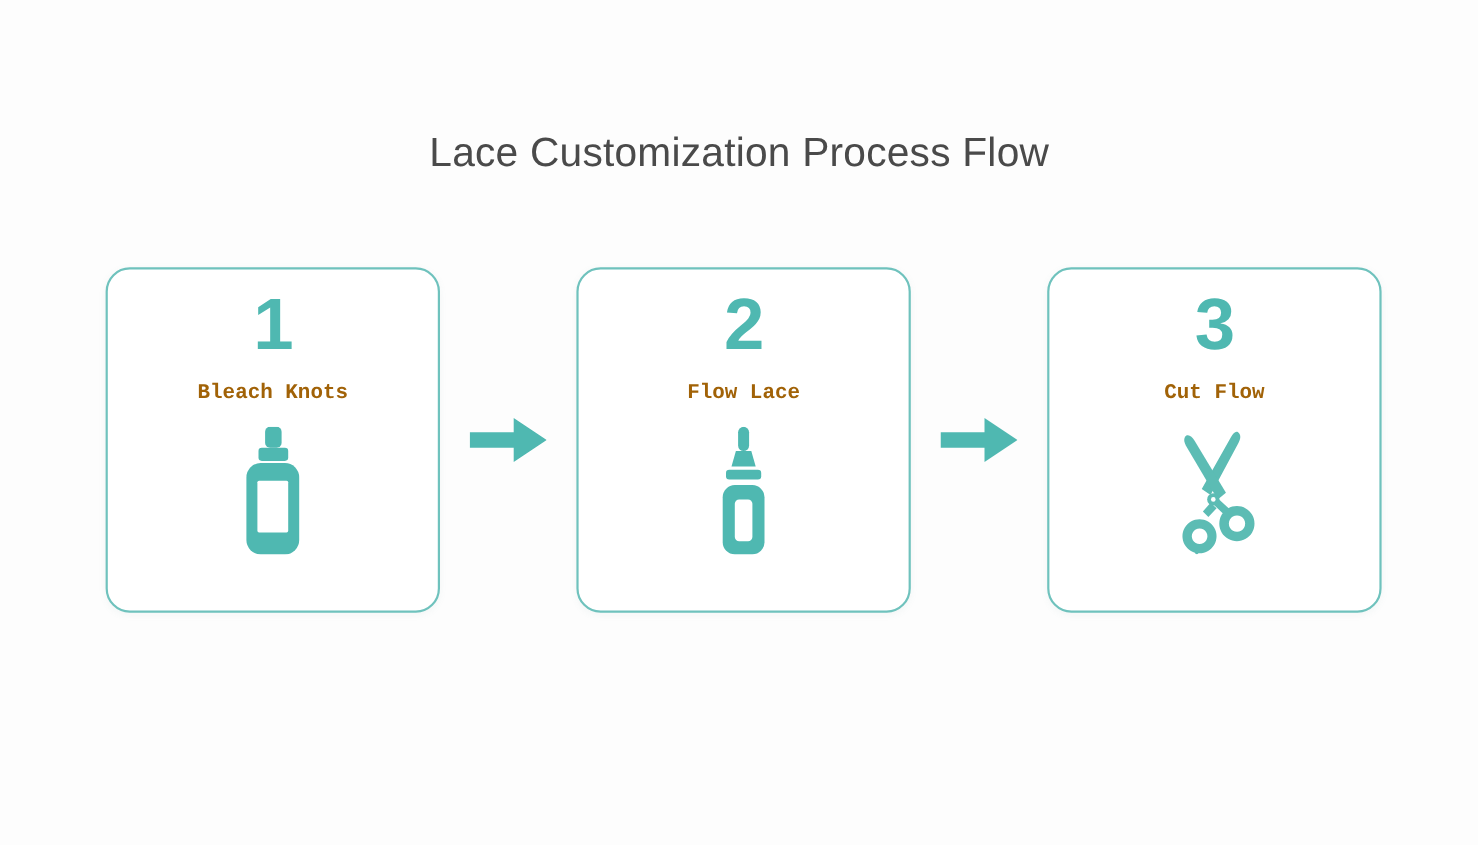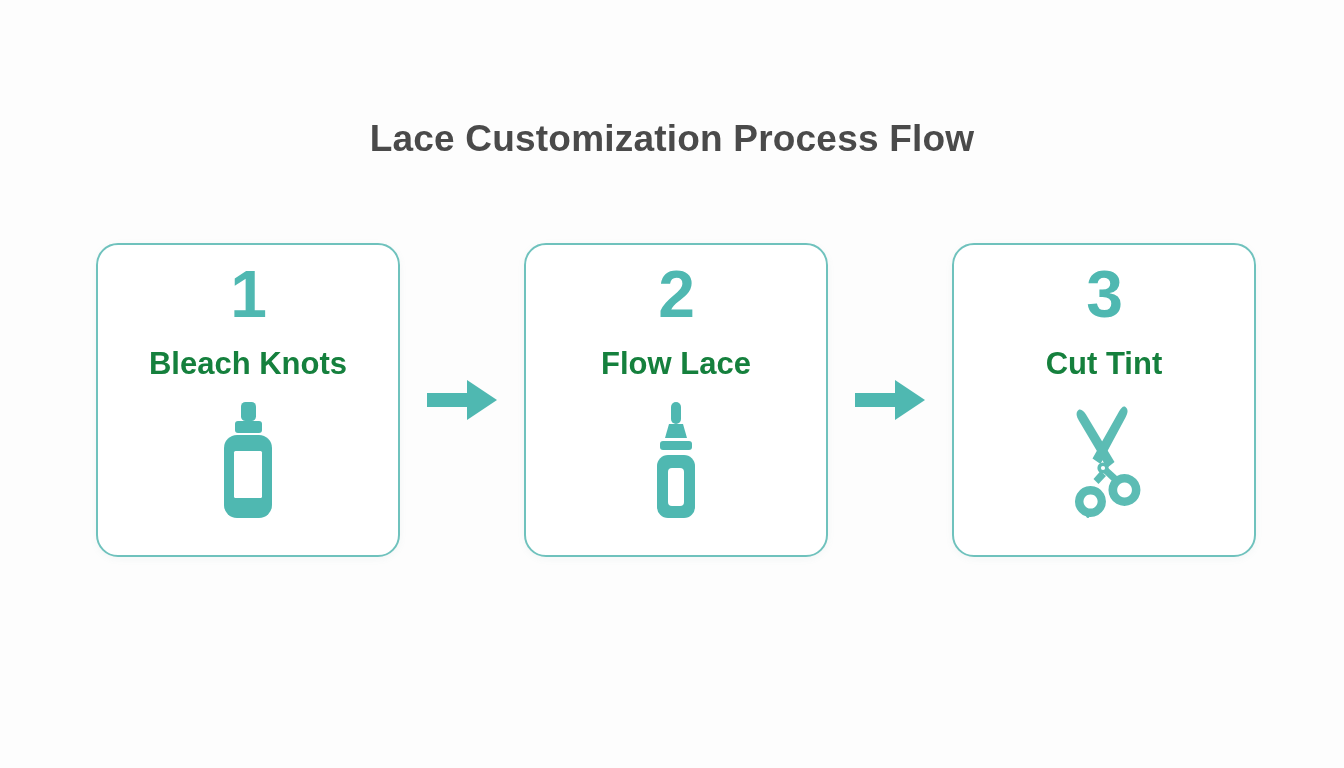--- a/index.html
+++ b/index.html
@@ -21,21 +21,21 @@
   }
 
   
   #page-title {
     position: absolute;
     left: 0;
     top: 118px;
     width: 1344px;
     text-align: center;
     font-size: 37px;
-    font-weight: bold;
+    font-weight: normal;
     color: #4a4a4a;
     letter-spacing: 0.2px;
     white-space: nowrap;
   }
 
   
   #flow {
     position: absolute;
     left: 96px;
     top: 240px;
@@ -65,24 +65,25 @@
     margin-top: 16px;
     font-size: 66px;
     line-height: 1;
     font-weight: bold;
     color: #4fb8b1;
     letter-spacing: -1px;
   }
 
   .step-label {
     margin-top: 19px;
-    font-size: 31px;
+    font-size: 19px;
     font-weight: bold;
-    color: #15803d;
+    color: #a16207;
     white-space: nowrap;
+    font-family: Liberation Mono, monospace;
   }
 
   .step-icon {
     margin-top: 20px;
     width: 120px;
     height: 120px;
     display: flex;
     align-items: flex-start;
     justify-content: center;
   }
@@ -151,21 +152,21 @@
     </div>
 
     <div class="arrow-connector">
       <svg width="70" height="40" viewBox="0 0 70 40" fill="none">
         <path d="M0 13 H40 V0 L70 20 L40 40 V27 H0 Z" fill="#4fb8b1"></path>
       </svg>
     </div>
 
     <div class="step-card">
       <div class="step-number">3</div>
-      <div class="step-label">Cut Tint</div>
+      <div class="step-label">Cut Flow</div>
       <div class="step-icon">
         <svg width="84" height="116" viewBox="0 0 84 116" fill="none">
           <g fill="#5cbcb4">
 
             <path d="M63.5 5 C66.5 7.5 66 11 63.5 15.5 L38.5 62 L30.5 56.5 L57 9.5 C59.2 6 61.2 3.6 63.5 5 Z"></path>
 
             <path d="M16.5 8 C13.6 10.6 14.2 14 16.8 18.4 L45 66 L52.5 60 L24 12.6 C21.7 9.2 19 6.6 16.5 8 Z"></path>
 
             <circle cx="41" cy="66" r="5.6"></circle>
 

